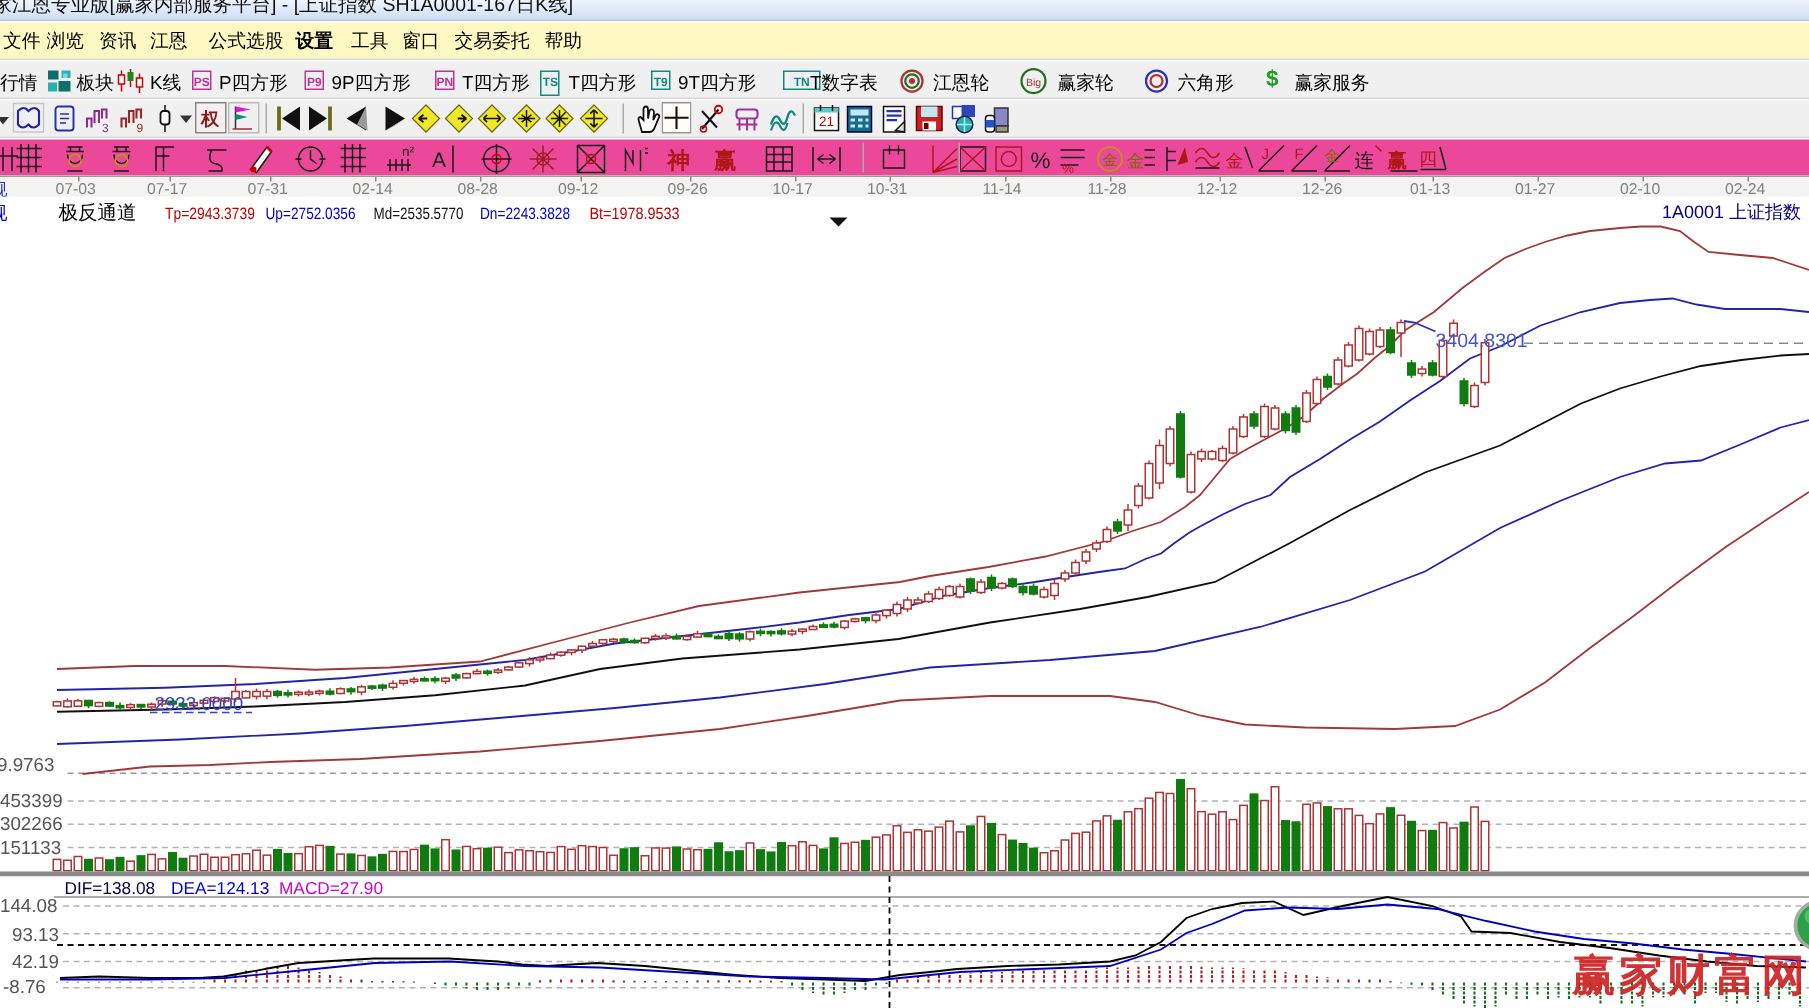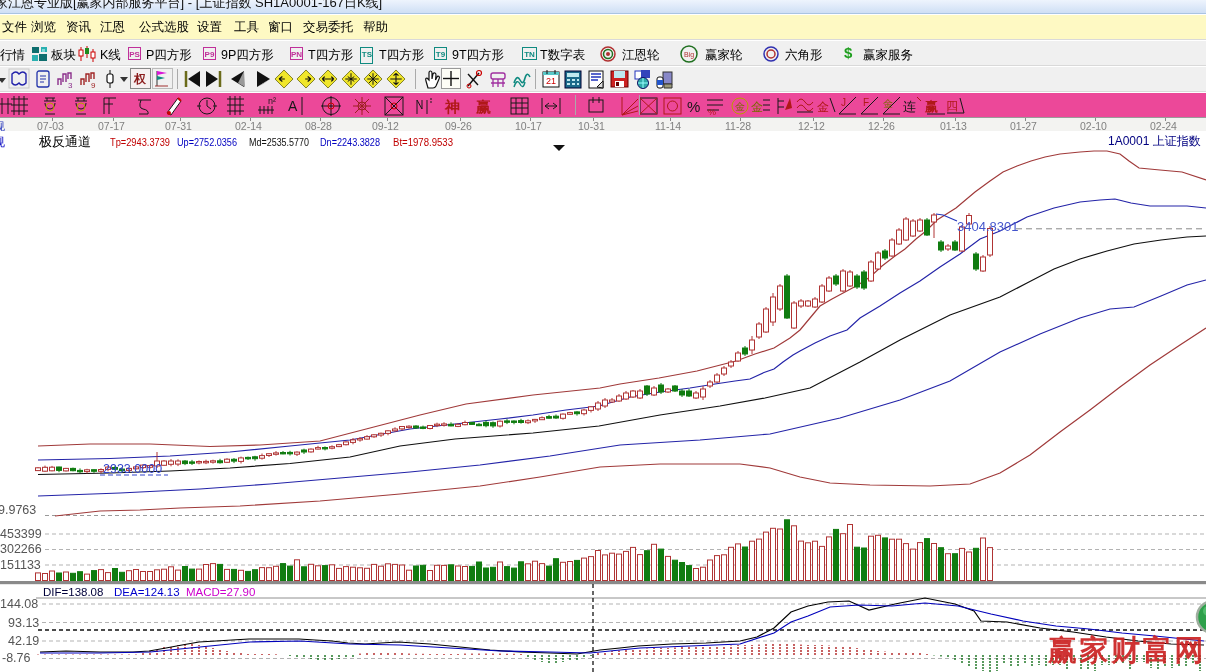--- a/index.html
+++ b/index.html
@@ -12,21 +12,21 @@
 </style></head><body>
 <div id="titlebar">
     <span>家江恩专业版[赢家内部服务平台] - [上证指数  SH1A0001-167日K线]</span>
   </div>
 <div id="menubar">
     <span style="position:absolute;left:2px;top:4px;font-size:12.5px;color:#000;font-weight:normal;font-family:'Liberation Sans',sans-serif;white-space:nowrap">文件</span>
     <span style="position:absolute;left:31px;top:4px;font-size:12.5px;color:#000;font-weight:normal;font-family:'Liberation Sans',sans-serif;white-space:nowrap">浏览</span>
     <span style="position:absolute;left:66px;top:4px;font-size:12.5px;color:#000;font-weight:normal;font-family:'Liberation Sans',sans-serif;white-space:nowrap">资讯</span>
     <span style="position:absolute;left:100px;top:4px;font-size:12.5px;color:#000;font-weight:normal;font-family:'Liberation Sans',sans-serif;white-space:nowrap">江恩</span>
     <span style="position:absolute;left:139px;top:4px;font-size:12.5px;color:#000;font-weight:normal;font-family:'Liberation Sans',sans-serif;white-space:nowrap">公式选股</span>
-    <span style="position:absolute;left:197px;top:4px;font-size:12.5px;color:#000;font-weight:normal;font-family:'Liberation Sans',sans-serif;white-space:nowrap">设置</span>
+    <span style="position:absolute;left:197px;top:4px;font-size:12.5px;color:#000;font-weight:bold;font-family:'Liberation Sans',sans-serif;white-space:nowrap">设置</span>
     <span style="position:absolute;left:234px;top:4px;font-size:12.5px;color:#000;font-weight:normal;font-family:'Liberation Sans',sans-serif;white-space:nowrap">工具</span>
     <span style="position:absolute;left:268px;top:4px;font-size:12.5px;color:#000;font-weight:normal;font-family:'Liberation Sans',sans-serif;white-space:nowrap">窗口</span>
     <span style="position:absolute;left:303px;top:4px;font-size:12.5px;color:#000;font-weight:normal;font-family:'Liberation Sans',sans-serif;white-space:nowrap">交易委托</span>
     <span style="position:absolute;left:363px;top:4px;font-size:12.5px;color:#000;font-weight:normal;font-family:'Liberation Sans',sans-serif;white-space:nowrap">帮助</span>
   </div>
 <div id="tba">
     <span style="position:absolute;left:0px;top:6px;font-size:12.5px;color:#000;font-weight:normal;font-family:'Liberation Sans',sans-serif;white-space:nowrap">行情</span>
     <svg width="18" height="16" style="position:absolute;left:31px;top:5px">
       <rect x="1" y="1" width="7" height="6" fill="#0e6e6e"></rect>
       <rect x="10" y="1" width="6" height="5" fill="#2ab0b0"></rect>
@@ -47,21 +47,21 @@
     <span style="position:absolute;left:128px;top:6px;width:13px;height:13px;border:1px solid #c0309a;font-size:8px;line-height:13px;text-align:center;color:#c0309a;font-family:'Liberation Sans';font-weight:bold">PS</span>
     <span style="position:absolute;left:146px;top:6px;font-size:12.5px;color:#000;font-weight:normal;font-family:'Liberation Sans',sans-serif;white-space:nowrap">P四方形</span>
     <span style="position:absolute;left:203px;top:6px;width:13px;height:13px;border:1px solid #c0309a;font-size:8px;line-height:13px;text-align:center;color:#c0309a;font-family:'Liberation Sans';font-weight:bold">P9</span>
     <span style="position:absolute;left:221px;top:6px;font-size:12.5px;color:#000;font-weight:normal;font-family:'Liberation Sans',sans-serif;white-space:nowrap">9P四方形</span>
     <span style="position:absolute;left:290px;top:6px;width:13px;height:13px;border:1px solid #c0309a;font-size:8px;line-height:13px;text-align:center;color:#c0309a;font-family:'Liberation Sans';font-weight:bold">PN</span>
     <span style="position:absolute;left:308px;top:6px;font-size:12.5px;color:#000;font-weight:normal;font-family:'Liberation Sans',sans-serif;white-space:nowrap">T四方形</span>
     <span style="position:absolute;left:360px;top:6px;width:13px;height:17px;border:1px solid #0f8a80;font-size:8px;line-height:13px;text-align:right;color:#0f8a80;font-family:'Liberation Sans';font-weight:bold">TS</span>
     <span style="position:absolute;left:379px;top:6px;font-size:12.5px;color:#000;font-weight:normal;font-family:'Liberation Sans',sans-serif;white-space:nowrap">T四方形</span>
     <span style="position:absolute;left:434px;top:6px;width:13px;height:13px;border:1px solid #0f8a80;font-size:8px;line-height:13px;text-align:center;color:#0f8a80;font-family:'Liberation Sans';font-weight:bold">T9</span>
     <span style="position:absolute;left:452px;top:6px;font-size:12.5px;color:#000;font-weight:normal;font-family:'Liberation Sans',sans-serif;white-space:nowrap">9T四方形</span>
-    <span style="position:absolute;left:522px;top:6px;width:15px;height:13px;border:1px solid #0f8a80;font-size:8px;line-height:13px;text-align:center;color:#0f8a80;font-family:'Liberation Sans';font-weight:bold">TN</span>
+    <span style="position:absolute;left:522px;top:6px;width:25px;height:13px;border:1px solid #0f8a80;font-size:8px;line-height:13px;text-align:center;color:#0f8a80;font-family:'Liberation Sans';font-weight:bold">TN</span>
     <span style="position:absolute;left:540px;top:6px;font-size:12.5px;color:#000;font-weight:normal;font-family:'Liberation Sans',sans-serif;white-space:nowrap">T数字表</span>
     <svg width="17" height="17" style="position:absolute;left:600px;top:5px">
       <circle cx="8" cy="8" r="7" fill="none" stroke="#b03030" stroke-width="1.5"></circle>
       <circle cx="8" cy="8" r="4.5" fill="none" stroke="#207020" stroke-width="1.5"></circle>
       <circle cx="8" cy="8" r="2" fill="#b03030"></circle>
     </svg>
     <span style="position:absolute;left:622px;top:6px;font-size:12.5px;color:#000;font-weight:normal;font-family:'Liberation Sans',sans-serif;white-space:nowrap">江恩轮</span>
     <svg width="19" height="19" style="position:absolute;left:680px;top:4px">
       <circle cx="9" cy="9" r="8" fill="none" stroke="#207020" stroke-width="1.5"></circle>
       <text x="9" y="12" font-size="7" text-anchor="middle" fill="#b03030" font-family="Liberation Sans">Big</text>

